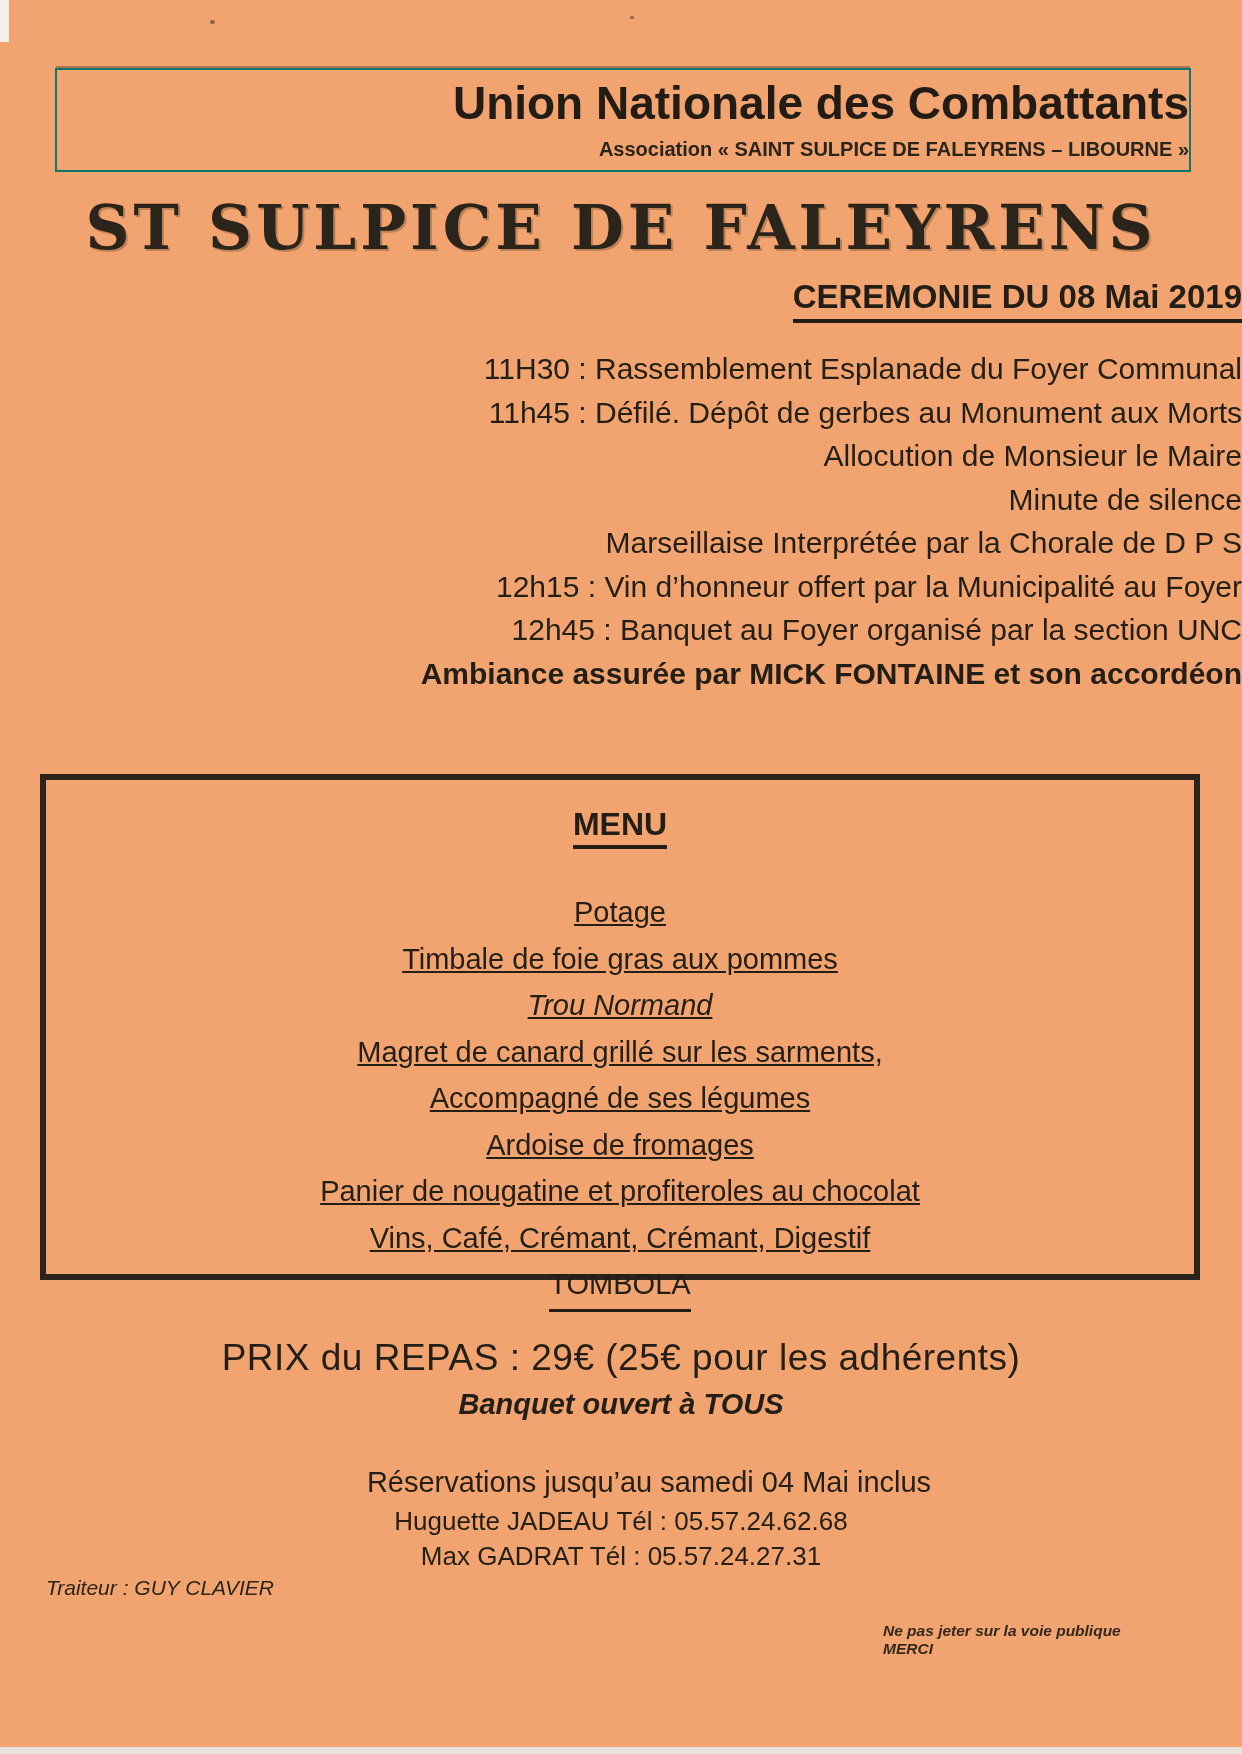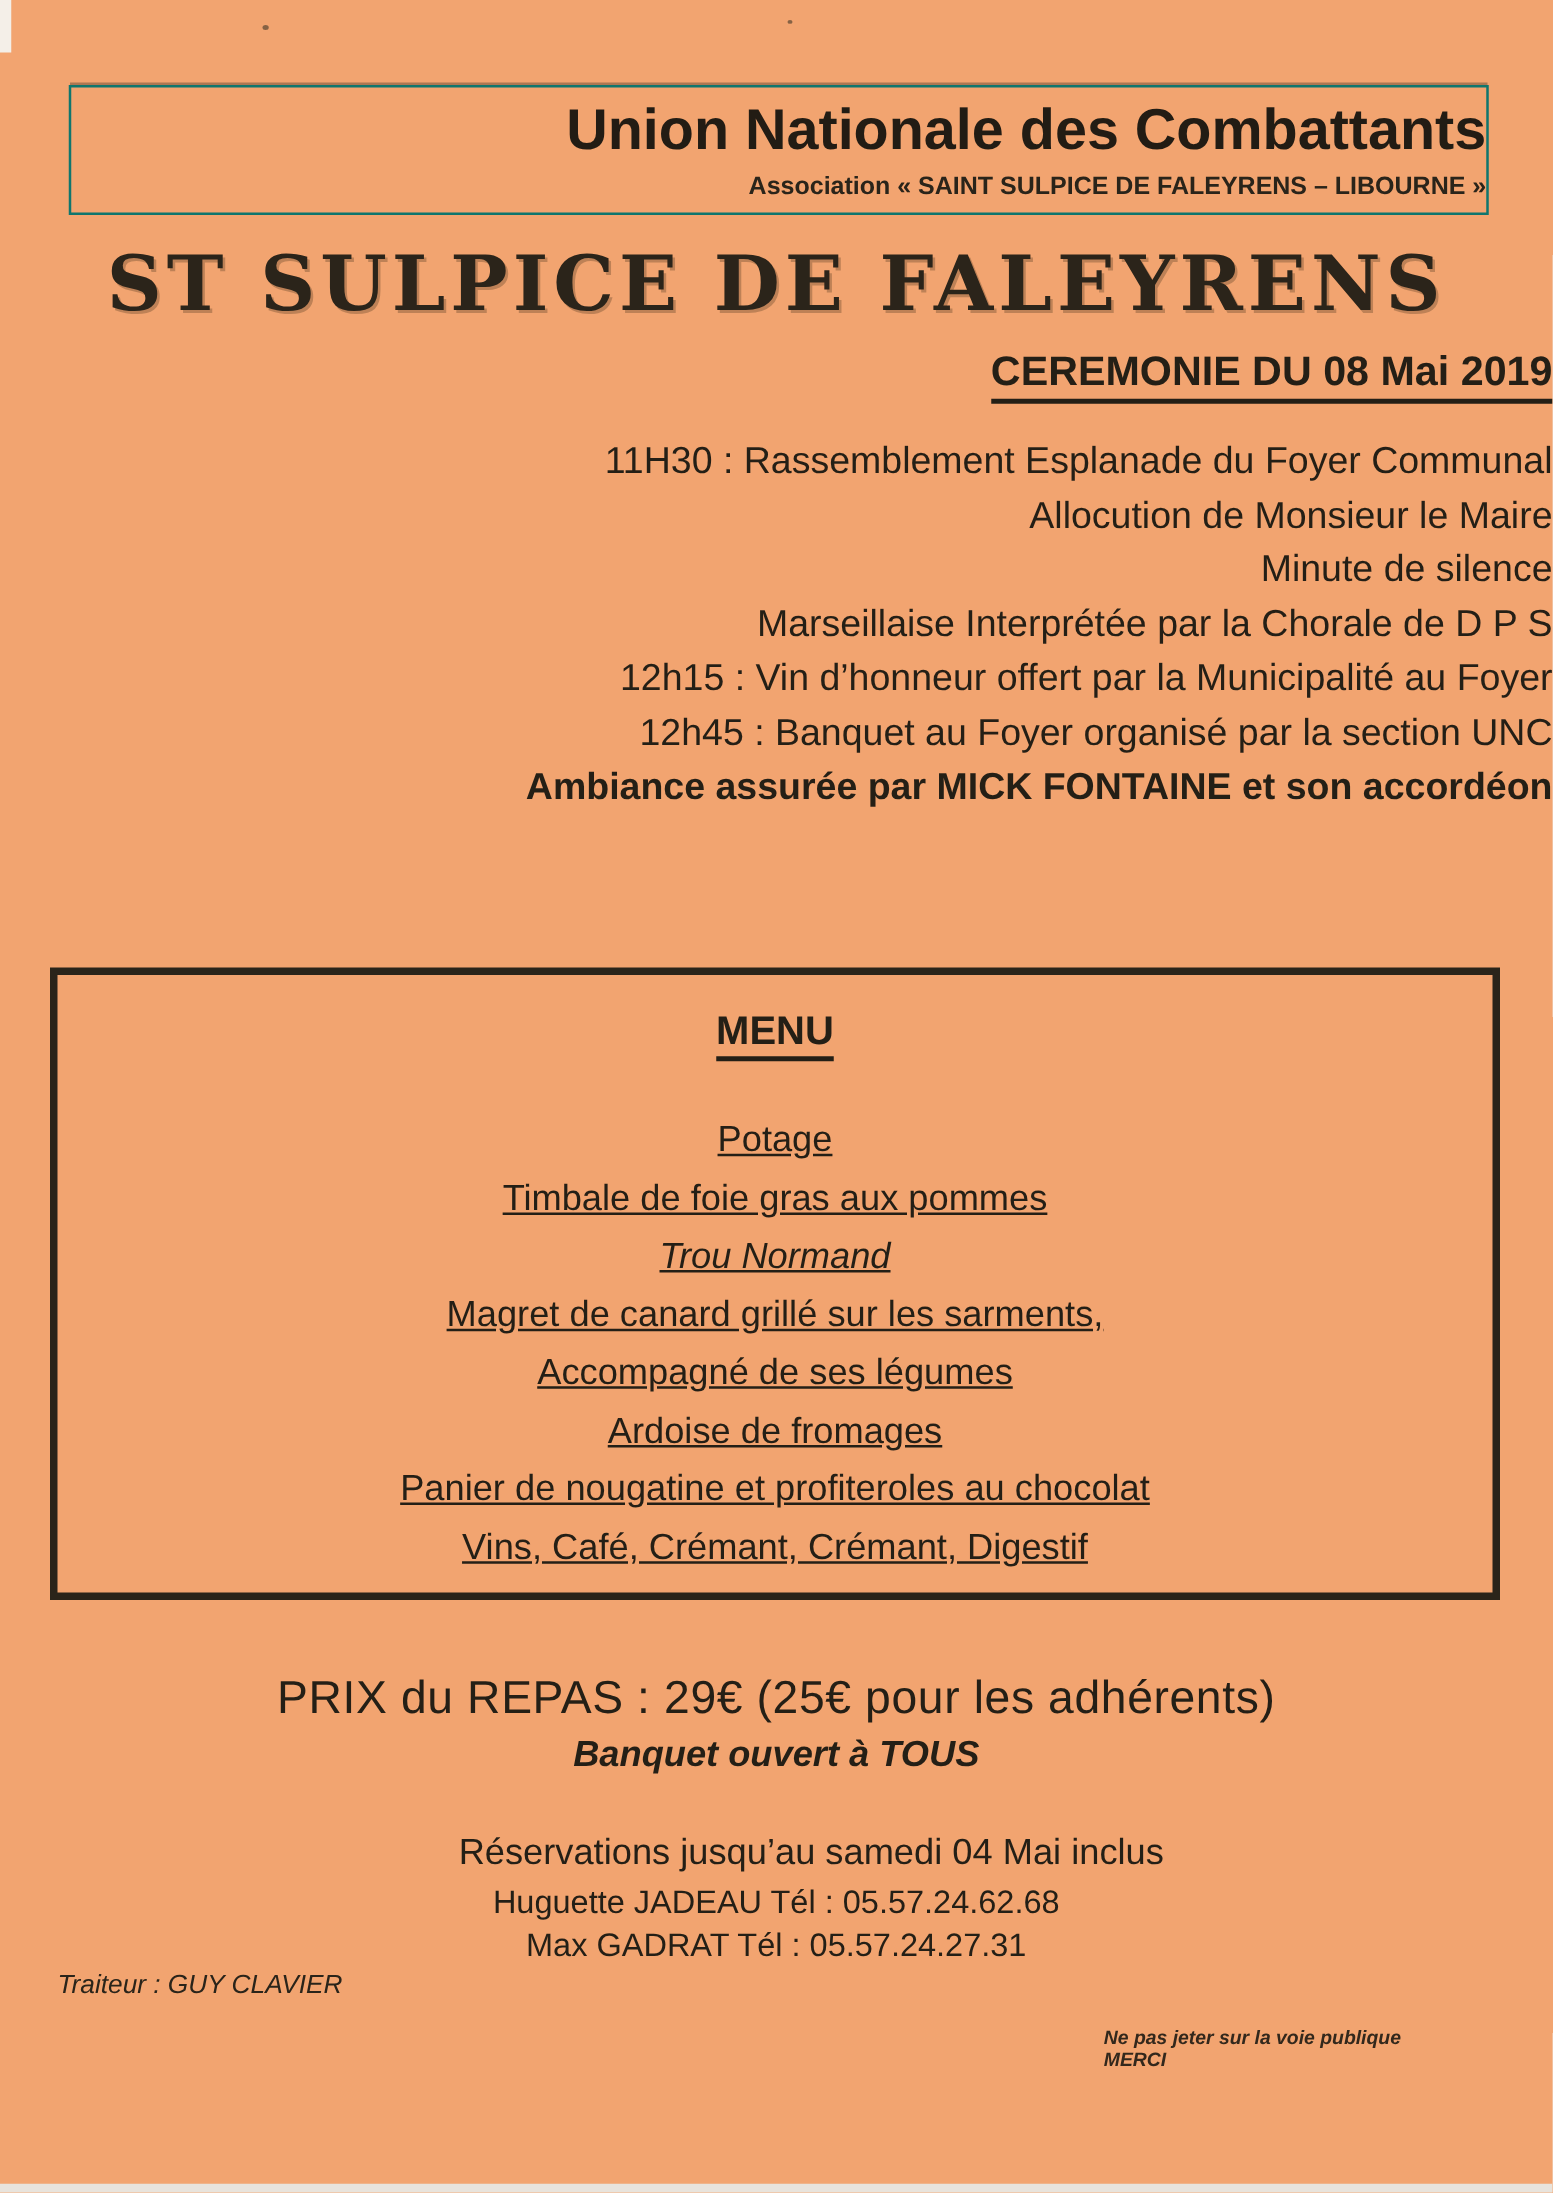--- a/index.html
+++ b/index.html
@@ -142,20 +142,21 @@
   </div>
 
   <div class="town-title">ST SULPICE DE FALEYRENS</div>
 
   <div class="ceremony-heading">
     <span>CEREMONIE DU 08 Mai 2019</span>
   </div>
 
   <div class="schedule">
     <div>11H30 : Rassemblement Esplanade du Foyer Communal</div>
+    <div>11h45 : Défilé. Dépôt de gerbes au Monument aux Morts</div>
     <div>Allocution de Monsieur le Maire</div>
     <div>Minute de silence</div>
     <div>Marseillaise Interprétée par la Chorale de D P S</div>
     <div>12h15 : Vin d’honneur offert par la Municipalité au Foyer</div>
     <div>12h45 : Banquet au Foyer organisé par la section UNC</div>
     <div class="ambiance">Ambiance assurée par MICK FONTAINE et son accordéon</div>
   </div>
 
   <div class="menu-box">
     <div class="menu-heading">
@@ -163,20 +164,23 @@
     </div>
     <div class="menu-items">
       <div>Potage</div>
       <div>Timbale de foie gras aux pommes</div>
       <div class="italic">Trou Normand</div>
       <div>Magret de canard grillé sur les sarments,</div>
       <div>Accompagné de ses légumes</div>
       <div>Ardoise de fromages</div>
       <div>Panier de nougatine et profiteroles au chocolat</div>
       <div>Vins, Café, Crémant, Crémant, Digestif</div>
+      <div class="tombola">
+        <span>TOMBOLA</span>
+      </div>
     </div>
   </div>
 
   <div class="price-line">PRIX du REPAS : 29€  (25€ pour les adhérents)</div>
   <div class="open-line">Banquet ouvert à TOUS</div>
 
   <div class="reservation-deadline">Réservations jusqu’au samedi 04 Mai inclus</div>
   <div class="contact-1">Huguette JADEAU Tél : 05.57.24.62.68</div>
   <div class="contact-2">Max GADRAT Tél : 05.57.24.27.31</div>
 

